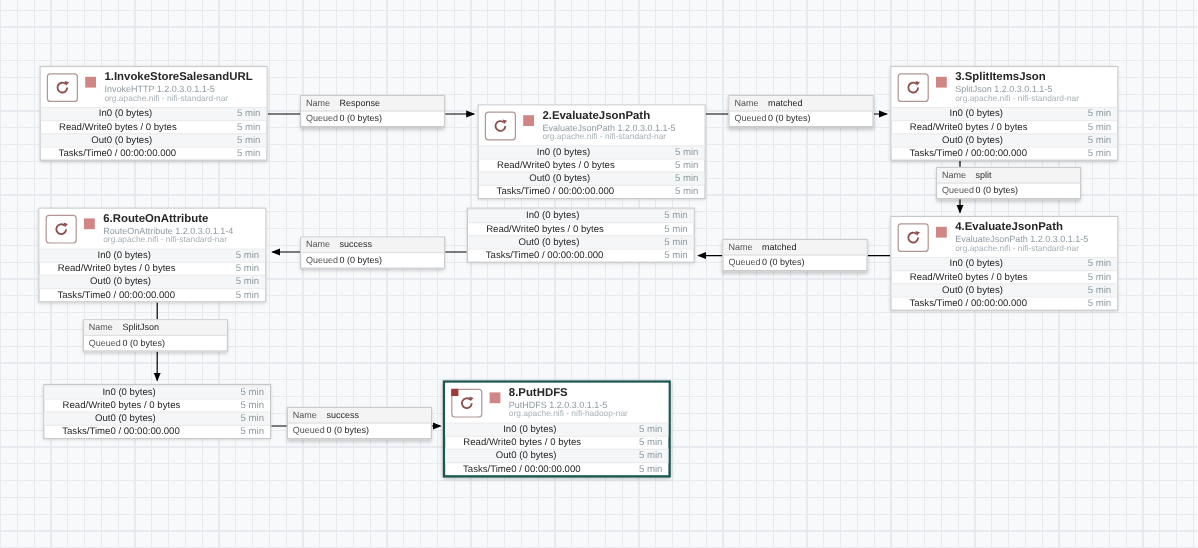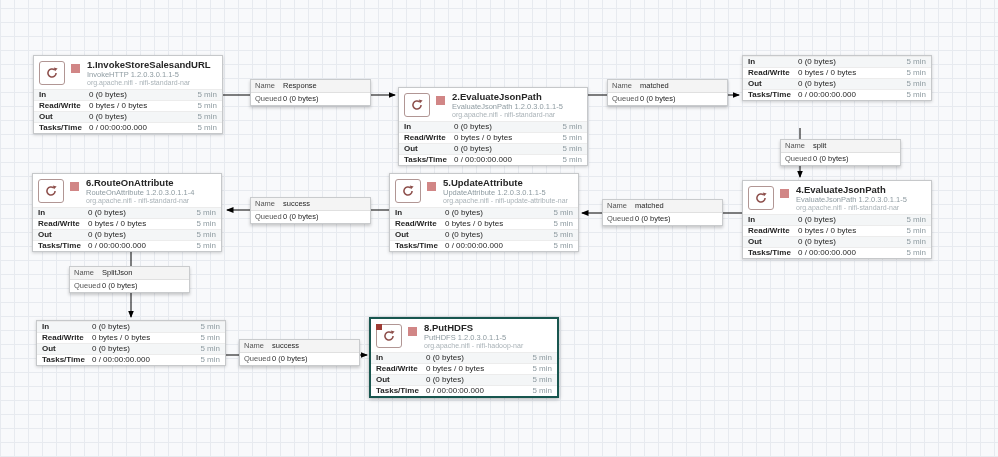--- a/index.html
+++ b/index.html
@@ -31,21 +31,21 @@
   .corner-mark{position:absolute;left:-1px;top:-1px;width:6px;height:6px;background:#9e3b34;}
   .stop-square{position:absolute;left:37px;top:8px;width:9px;height:9px;background:#d18686;}
   .proc-title{position:absolute;left:53px;top:3px;font-size:9.5px;font-weight:bold;color:#262626;white-space:nowrap;}
   .proc-type{position:absolute;left:53px;top:14px;font-size:7.5px;color:#8e9ba1;white-space:nowrap;}
   .proc-bundle{position:absolute;left:53px;top:23px;font-size:7px;color:#a9b2b7;white-space:nowrap;}
   .proc-row{
     display:flex;align-items:center;height:10px;padding:0 5px;
     font-size:8px;line-height:10px;border-top:1px solid #ececec;color:#262626;
   }
   .proc-row.alt{background:#f4f6f7;}
-  .rl{width:50px;font-weight:bold;flex:none;}
+  .rl{width:50px;font-weight:normal;flex:none;text-align:right;}
   .rv{flex:1;white-space:nowrap;}
   .rw{flex:none;color:#8e9ba1;}
 
   
   .conn-label{
     position:absolute;width:121px;background:#fff;
     border:1px solid #c9cbcd;box-shadow:0 2px 3px rgba(0,0,0,.2);
     z-index:2;box-sizing:border-box;font-size:7.5px;cursor:default;
   }
   .conn-row{display:flex;align-items:center;height:12px;line-height:12px;padding:0 4px;}
@@ -135,20 +135,33 @@
       <span class="rv">0 (0 bytes)</span>
       <span class="rw">5 min</span>
     </div>
     <div class="proc-row">
       <span class="rl">Tasks/Time</span>
       <span class="rv">0 / 00:00:00.000</span>
       <span class="rw">5 min</span>
     </div>
   </div>
     <div class="processor" style="left: 742px; top: 55px;">
+    <div class="proc-header">
+      <div class="proc-icon">
+
+        <svg viewBox="0 0 24 24">
+          <path d="M19 12a7 7 0 1 1-2.3-5.2" fill="none" stroke="currentColor" stroke-width="2.6"></path>
+          <path d="M15.2 2.6 L21.6 4.4 L17.2 9.2 z" fill="currentColor"></path>
+        </svg>
+      </div>
+      <span class="stop-square"></span>
+      <div class="proc-title">3.SplitItemsJson</div>
+      <div class="proc-type">SplitJson 1.2.0.3.0.1.1-5</div>
+      <div class="proc-bundle">org.apache.nifi - nifi-standard-nar</div>
+    </div>
     <div class="proc-row alt">
       <span class="rl">In</span>
       <span class="rv">0 (0 bytes)</span>
       <span class="rw">5 min</span>
     </div>
     <div class="proc-row">
       <span class="rl">Read/Write</span>
       <span class="rv">0 bytes / 0 bytes</span>
       <span class="rw">5 min</span>
     </div>
@@ -192,33 +205,20 @@
       <span class="rv">0 (0 bytes)</span>
       <span class="rw">5 min</span>
     </div>
     <div class="proc-row">
       <span class="rl">Tasks/Time</span>
       <span class="rv">0 / 00:00:00.000</span>
       <span class="rw">5 min</span>
     </div>
   </div>
     <div class="processor" style="left: 389px; top: 173px;">
-    <div class="proc-header">
-      <div class="proc-icon">
-
-        <svg viewBox="0 0 24 24">
-          <path d="M19 12a7 7 0 1 1-2.3-5.2" fill="none" stroke="currentColor" stroke-width="2.6"></path>
-          <path d="M15.2 2.6 L21.6 4.4 L17.2 9.2 z" fill="currentColor"></path>
-        </svg>
-      </div>
-      <span class="stop-square"></span>
-      <div class="proc-title">5.UpdateAttribute</div>
-      <div class="proc-type">UpdateAttribute 1.2.0.3.0.1.1-5</div>
-      <div class="proc-bundle">org.apache.nifi - nifi-update-attribute-nar</div>
-    </div>
     <div class="proc-row alt">
       <span class="rl">In</span>
       <span class="rv">0 (0 bytes)</span>
       <span class="rw">5 min</span>
     </div>
     <div class="proc-row">
       <span class="rl">Read/Write</span>
       <span class="rv">0 bytes / 0 bytes</span>
       <span class="rw">5 min</span>
     </div>

